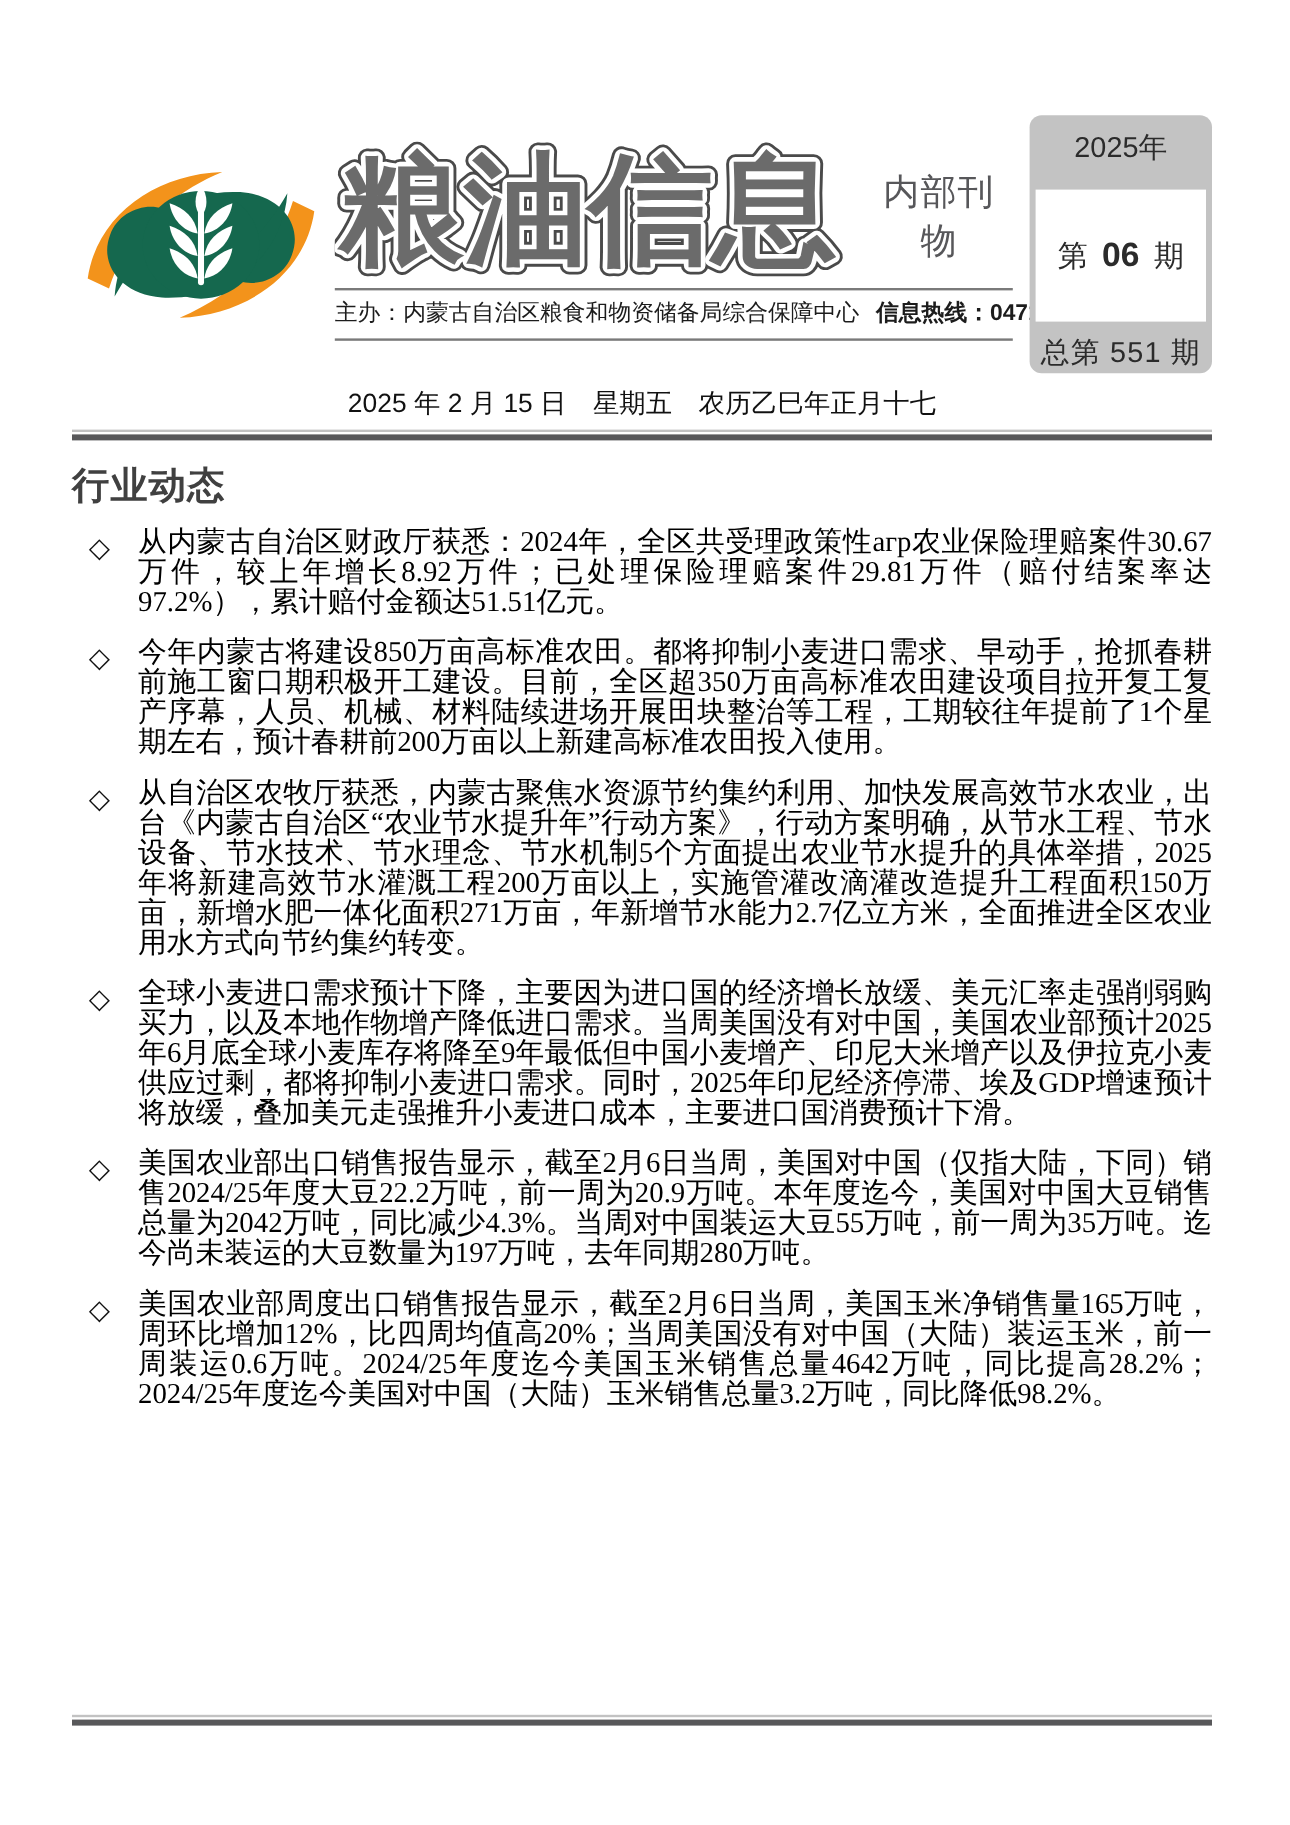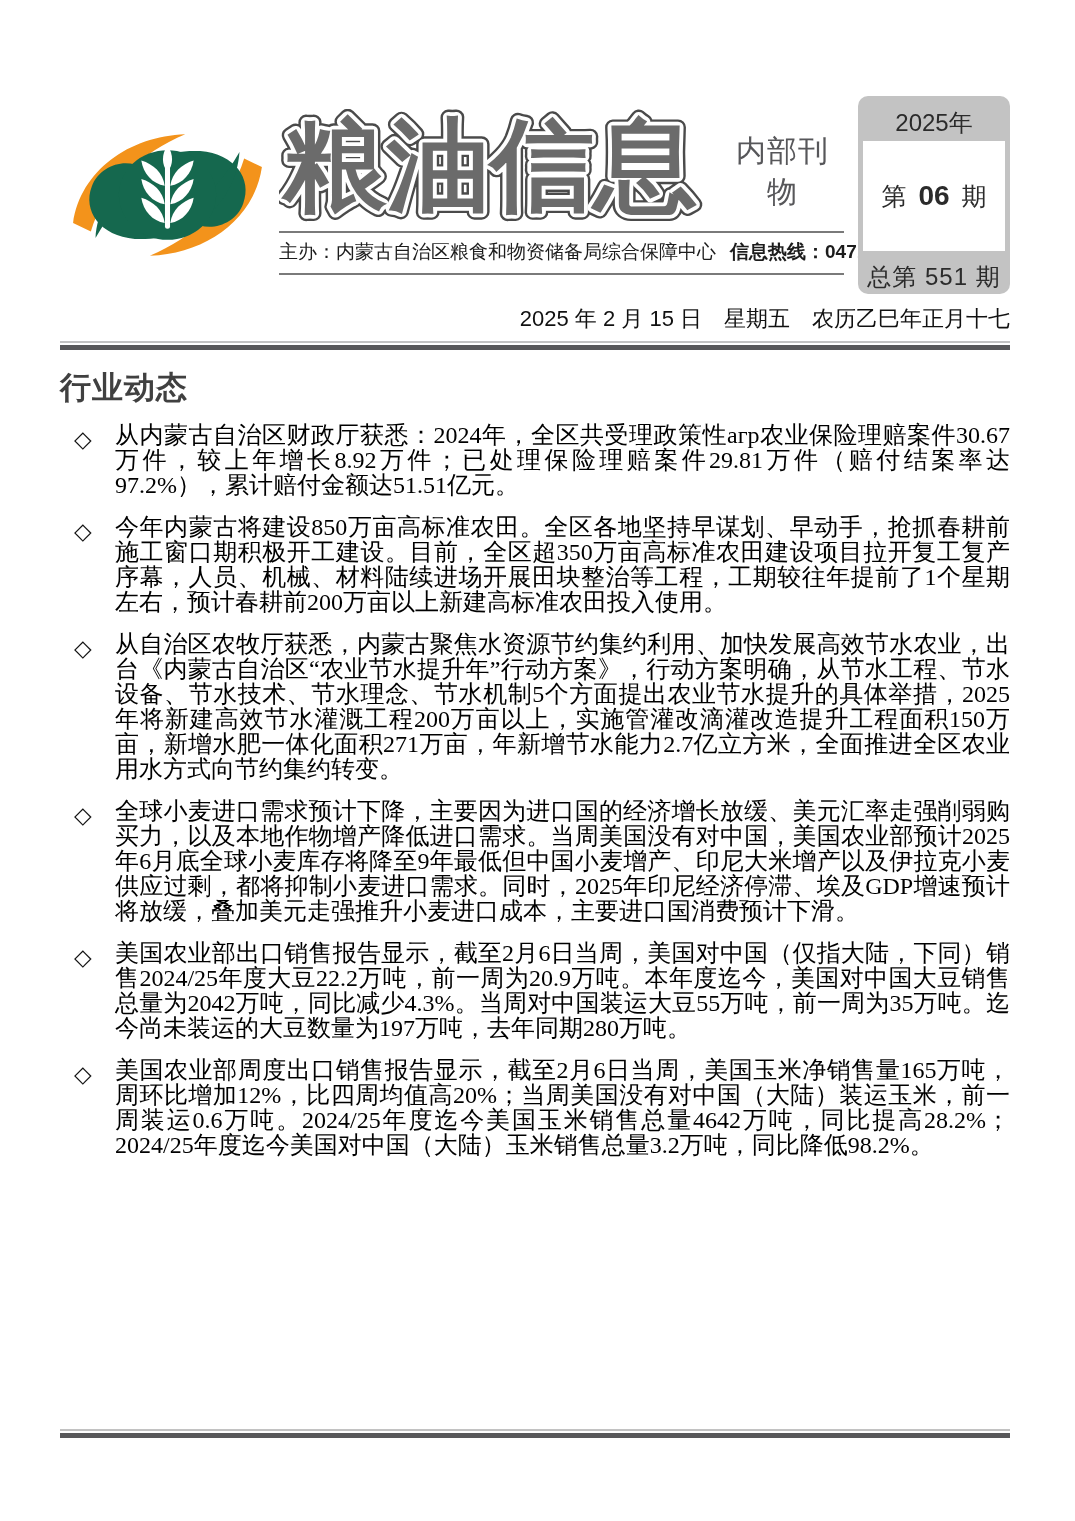--- a/index.html
+++ b/index.html
@@ -35,29 +35,29 @@
   .org-line { text-align:center; font-size:19px; color:#1c1c1c; white-space:nowrap; }
   .org-line .hotline { font-weight:bold; margin-left:14px; }
   .url-line { text-align:center; font-size:19px; margin-top:5px; color:#1c1c1c; }
   .url-label { font-weight:bold; }
   .url-link { font-family:"Liberation Mono", monospace; font-size:18px; color:#1c1c1c; text-decoration:none; }
 
   .issue-box {
     width:152px; flex:none; margin-left:10px; background:#C3C3C3;
     border-radius:10px; text-align:center; color:#2b2b2b; overflow:hidden;
   }
-  .issue-year { font-size:24px; padding:11px 0 2px; }
+  .issue-year { font-size:24px; padding:11px 0 19px; }
   .issue-mid {
     background:#ffffff; margin:0 5px; height:110px;
     display:flex; align-items:center; justify-content:center; gap:12px; font-size:25px;
   }
   .issue-number { font-size:28px; font-weight:bold; }
   .issue-total { font-size:24px; padding:10px 0 1px; letter-spacing:1px; }
 
-  .date-line { text-align:right; font-size:22px; color:#111; margin-top:10px; }
+  .date-line { text-align:center; font-size:22px; color:#111; margin-top:10px; }
 
   .double-rule { position:relative; height:10px; margin-top:7px; }
   .double-rule .thin { height:2px; background:#c2c2c2; }
   .double-rule .thick { height:5px; background:#58585a; margin-top:2px; }
   .bottom-rule { position:absolute; left:60px; right:65px; bottom:82px; }
 
   
   .section-title {
     font-size:31px; font-weight:900; color:#404040; margin:16px 0 14px; letter-spacing:1px;
   }
@@ -145,21 +145,21 @@
     <main>
       <h2 class="section-title">行业动态</h2>
 
       <ul class="news-list">
         <li class="news-item">
           <span class="diamond-marker">◇</span>
           <p class="news-text">从内蒙古自治区财政厅获悉：2024年，全区共受理政策性агр农业保险理赔案件30.67万件，较上年增长8.92万件；已处理保险理赔案件29.81万件（赔付结案率达97.2%），累计赔付金额达51.51亿元。</p>
         </li>
         <li class="news-item">
           <span class="diamond-marker">◇</span>
-          <p class="news-text">今年内蒙古将建设850万亩高标准农田。全区各地坚持早谋划、早动手，抢抓春耕前施工窗口期积极开工建设。目前，全区超350万亩高标准农田建设项目拉开复工复产序幕，人员、机械、材料陆续进场开展田块整治等工程，工期较往年提前了1个星期左右，预计春耕前200万亩以上新建高标准农田投入使用。</p>
+          <p class="news-text">今年内蒙古将建设850万亩高标准农田。都将抑制小麦进口需求、早动手，抢抓春耕前施工窗口期积极开工建设。目前，全区超350万亩高标准农田建设项目拉开复工复产序幕，人员、机械、材料陆续进场开展田块整治等工程，工期较往年提前了1个星期左右，预计春耕前200万亩以上新建高标准农田投入使用。</p>
         </li>
         <li class="news-item">
           <span class="diamond-marker">◇</span>
           <p class="news-text">从自治区农牧厅获悉，内蒙古聚焦水资源节约集约利用、加快发展高效节水农业，出台《内蒙古自治区“农业节水提升年”行动方案》，行动方案明确，从节水工程、节水设备、节水技术、节水理念、节水机制5个方面提出农业节水提升的具体举措，2025年将新建高效节水灌溉工程200万亩以上，实施管灌改滴灌改造提升工程面积150万亩，新增水肥一体化面积271万亩，年新增节水能力2.7亿立方米，全面推进全区农业用水方式向节约集约转变。</p>
         </li>
         <li class="news-item">
           <span class="diamond-marker">◇</span>
           <p class="news-text">全球小麦进口需求预计下降，主要因为进口国的经济增长放缓、美元汇率走强削弱购买力，以及本地作物增产降低进口需求。当周美国没有对中国，美国农业部预计2025年6月底全球小麦库存将降至9年最低但中国小麦增产、印尼大米增产以及伊拉克小麦供应过剩，都将抑制小麦进口需求。同时，2025年印尼经济停滞、埃及GDP增速预计将放缓，叠加美元走强推升小麦进口成本，主要进口国消费预计下滑。</p>
         </li>
         <li class="news-item">

